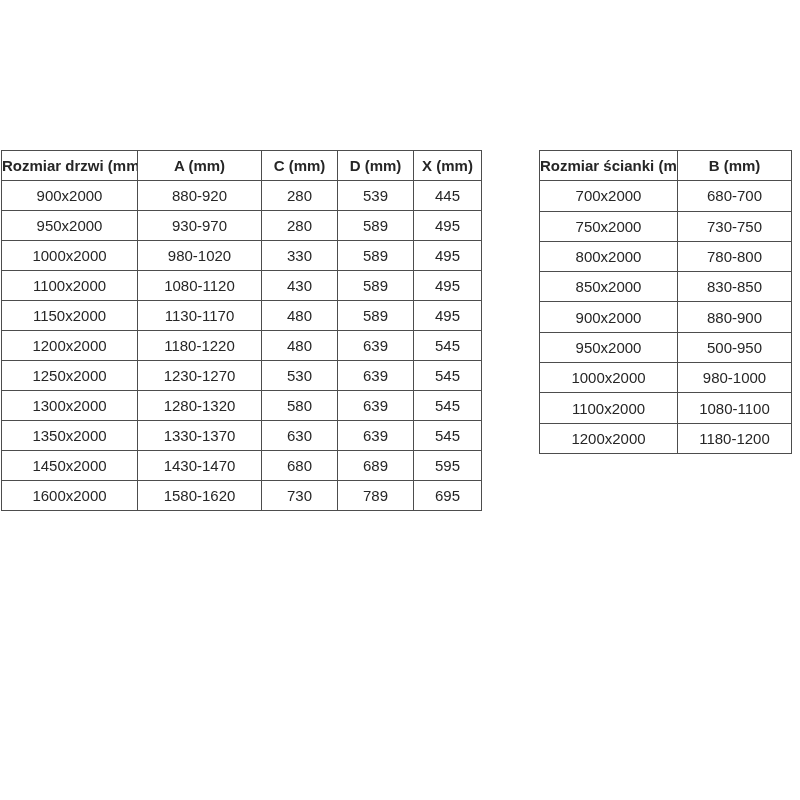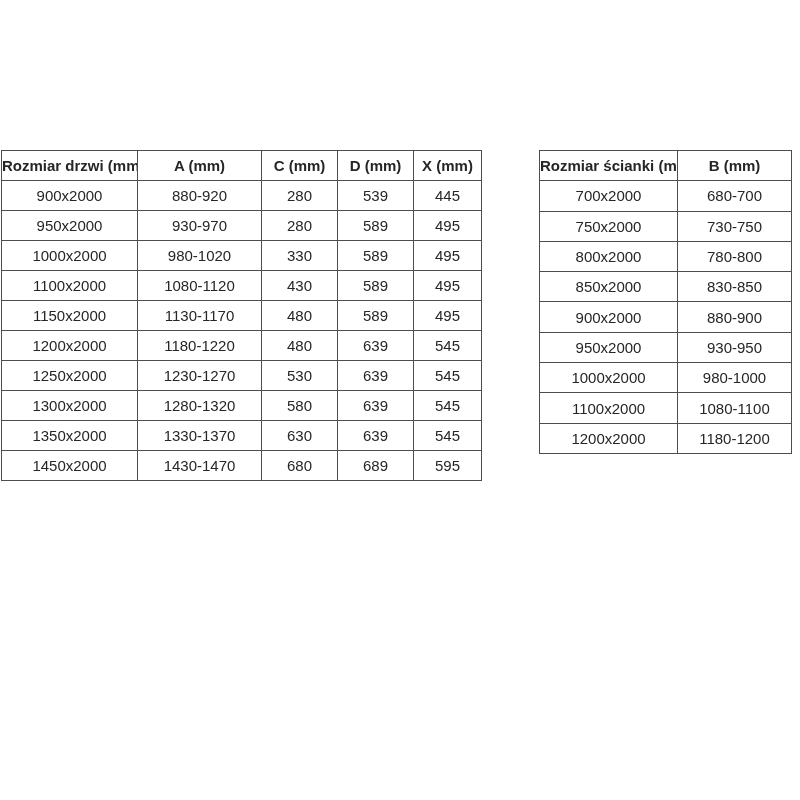--- a/index.html
+++ b/index.html
@@ -123,20 +123,27 @@
           <td>639</td>
           <td>545</td>
         </tr>
         <tr>
           <td>1450x2000</td>
           <td>1430-1470</td>
           <td>680</td>
           <td>689</td>
           <td>595</td>
         </tr>
+        <tr>
+          <td>1600x2000</td>
+          <td>1580-1620</td>
+          <td>730</td>
+          <td>789</td>
+          <td>695</td>
+        </tr>
       </tbody>
   </table>
 
   <table class="tbl walls">
     <colgroup>
       <col style="width:138px">
       <col style="width:114px">
     </colgroup>
     <thead>
       <tr>
@@ -160,21 +167,21 @@
         <tr>
           <td>850x2000</td>
           <td>830-850</td>
         </tr>
         <tr>
           <td>900x2000</td>
           <td>880-900</td>
         </tr>
         <tr>
           <td>950x2000</td>
-          <td>930-950</td>
+          <td>500-950</td>
         </tr>
         <tr>
           <td>1000x2000</td>
           <td>980-1000</td>
         </tr>
         <tr>
           <td>1100x2000</td>
           <td>1080-1100</td>
         </tr>
         <tr>

